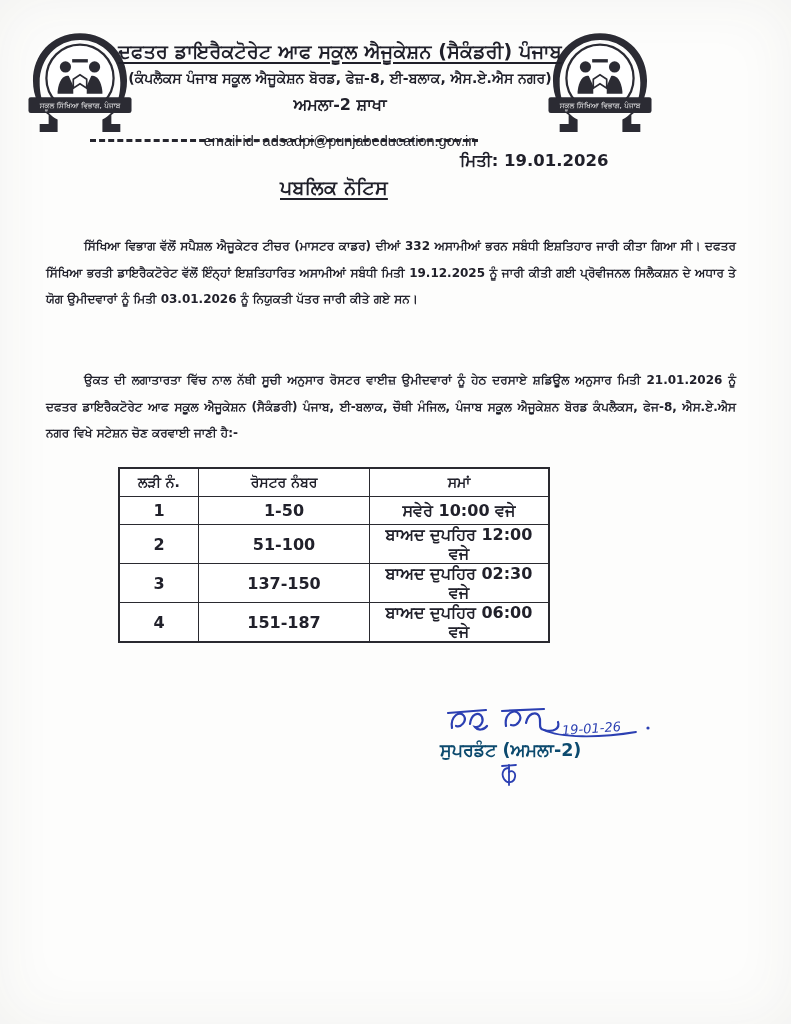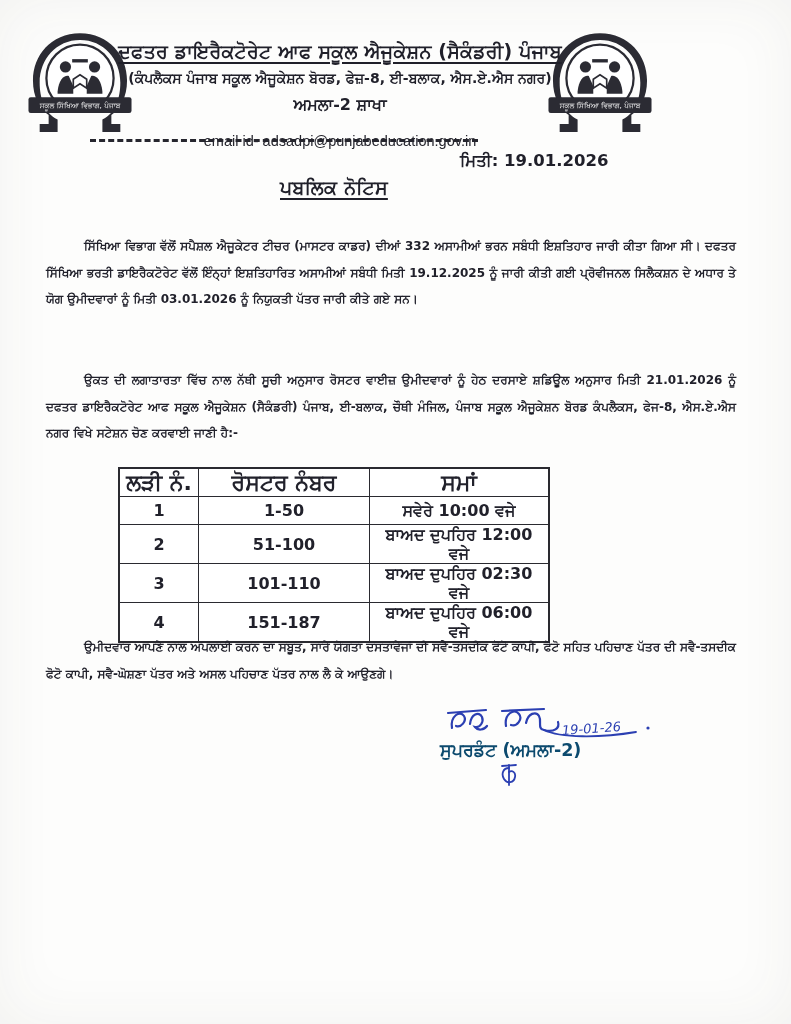--- a/index.html
+++ b/index.html
@@ -51,21 +51,21 @@
     border-collapse:collapse;
     font-size:16px;font-weight:600;color:#21212b;
     background:#fff;
   }
   .sched th,.sched td{
     border:1.7px solid #2a2a30;
     text-align:center;vertical-align:middle;
     height:27px;padding:0 4px;
   }
   .sched{border:2.5px solid #2a2a30;}
-  .sched th{font-weight:bold;font-size:22px;}
+  .sched th{font-weight:bold;font-size:14px;}
   .col-sr{width:70px;}
   .col-roster{width:162px;}
   .col-time{width:170px;}
   
   .sig-wrap{position:absolute;top:702px;left:440px;width:260px;}
   .sig-svg{display:block;}
   .sig-designation{font-size:17.5px;font-weight:bold;margin-top:-4px;color:#0c4a6e;}
   .sig-initial{margin-left:58px;margin-top:1px;}
   
   .ink{fill:#2b2b33;}
@@ -134,32 +134,31 @@
         <td>1-50</td>
         <td>ਸਵੇਰੇ 10:00 ਵਜੇ</td>
       </tr>
       <tr>
         <td>2</td>
         <td>51-100</td>
         <td>ਬਾਅਦ ਦੁਪਹਿਰ 12:00 ਵਜੇ</td>
       </tr>
       <tr>
         <td>3</td>
-        <td>101-110</td>
+        <td>137-150</td>
         <td>ਬਾਅਦ ਦੁਪਹਿਰ 02:30 ਵਜੇ</td>
       </tr>
       <tr>
         <td>4</td>
         <td>151-187</td>
         <td>ਬਾਅਦ ਦੁਪਹਿਰ 06:00 ਵਜੇ</td>
       </tr>
     </tbody>
   </table>
 
-  <p class="para p3">ਉਮੀਦਵਾਰ ਆਪਣੇ ਨਾਲ ਅਪਲਾਈ ਕਰਨ ਦਾ ਸਬੂਤ, ਸਾਰੇ ਯੋਗਤਾ ਦਸਤਾਵੇਜਾਂ ਦੀ ਸਵੈ-ਤਸਦੀਕ ਫੋਟੋ ਕਾਪੀ, ਫੋਟੋ ਸਹਿਤ ਪਹਿਚਾਣ ਪੱਤਰ ਦੀ ਸਵੈ-ਤਸਦੀਕ ਫੋਟੋ ਕਾਪੀ, ਸਵੈ-ਘੋਸ਼ਣਾ ਪੱਤਰ ਅਤੇ ਅਸਲ ਪਹਿਚਾਣ ਪੱਤਰ ਨਾਲ ਲੈ ਕੇ ਆਉਣਗੇ।</p>
 
   <div class="sig-wrap">
     <svg class="sig-svg" width="235" height="42" viewBox="0 0 235 42" aria-hidden="true">
       <g stroke="#2b3fb2" stroke-width="2.2" fill="none" stroke-linecap="round">
 
         <path d="M12 26 C10 14 20 8 24 14 C27 19 21 26 16 24"></path>
         <path d="M8 11 L46 8"></path>
         <path d="M30 22 C31 12 39 9 42 15 C44 20 40 26 35 25 C38 29 44 28 47 24"></path>
 
         <path d="M66 24 C64 12 74 6 79 12 C83 17 77 25 71 23"></path>

